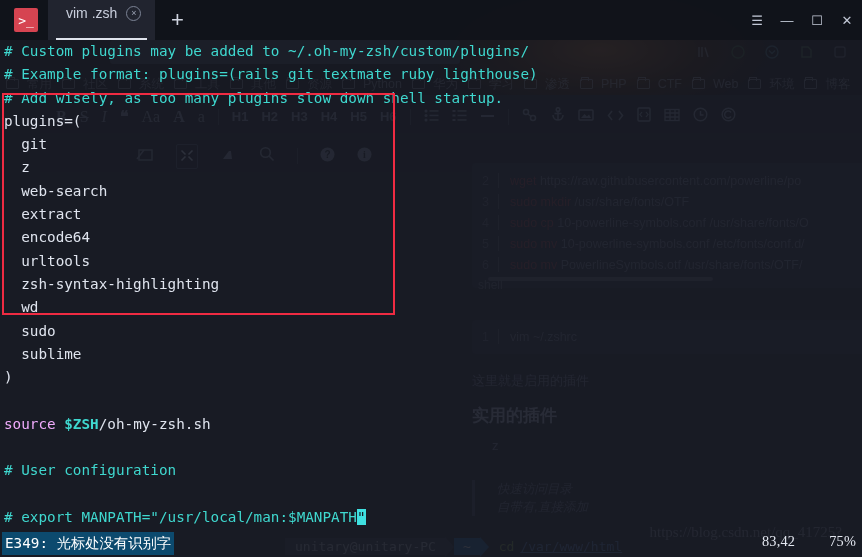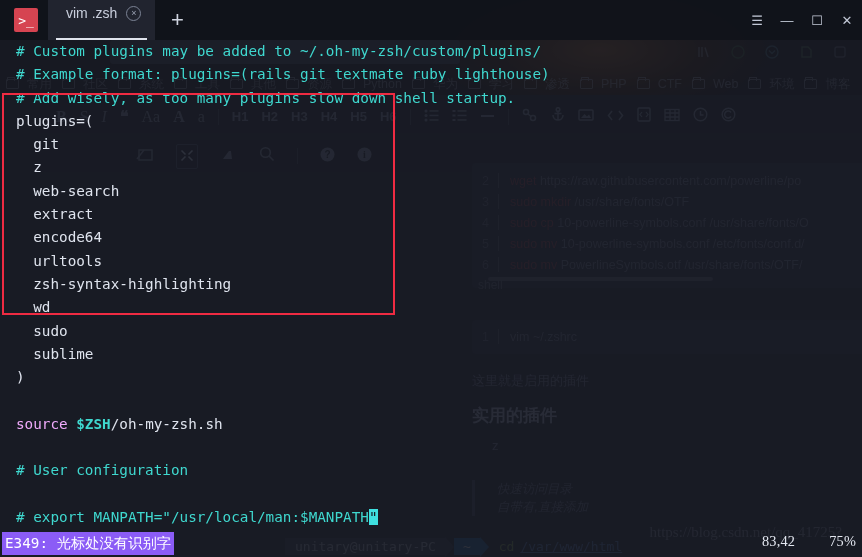--- a/index.html
+++ b/index.html
@@ -116,38 +116,38 @@
   .win-ctrls { margin-left:auto; display:flex; align-items:center; }
   .win-ctrls div {
     width:30px; height:40px; display:flex; align-items:center; justify-content:center;
     color:#c2c8d6; font-size:13px; font-family:"Liberation Sans", sans-serif;
   }
 
   
   .vim {
     position:absolute; left:0; top:40px; width:862px; height:490px;
     font-family:"DejaVu Sans Mono", monospace; font-size:14.3px; line-height:23.3px;
-    padding-left:16px; white-space:pre;
+    padding-left:4px; white-space:pre;
   }
   .vl { height:23.3px; }
   .c-comment { color:#3fd8cf; }
   .c-plain   { color:#dfe4ee; }
   .c-kw      { color:#f0abfc; }
   .c-var     { color:#3fd8cf;font-weight:bold; }
   .cursorblk { background:#3fe0e0; color:#14161f; }
 
   .redbox {
     position:absolute; left:2px; top:93px; width:393px; height:222px;
     border:2.5px solid #ef2b42; pointer-events:none;
   }
 
   
   .vim-status { position:absolute; left:0; top:530px; width:862px; height:27px; }
   .err {
-    position:absolute; left:2px; top:2px; background:#8b5cf6; color:#ffffff;
+    position:absolute; left:2px; top:2px; background:#0c4a6e; color:#ffffff;
     font-family:"DejaVu Sans Mono", monospace; font-size:14.3px; line-height:21px; padding:1px 3px;
   }
   .ruler {
     position:absolute; right:6px; top:3px; color:#e3e7f0;
     font-family:Liberation Serif, serif; font-size:14.3px; letter-spacing:.2px;
   }
   .ruler .pct { margin-left:34px; }
 
   
   .blog-url {

